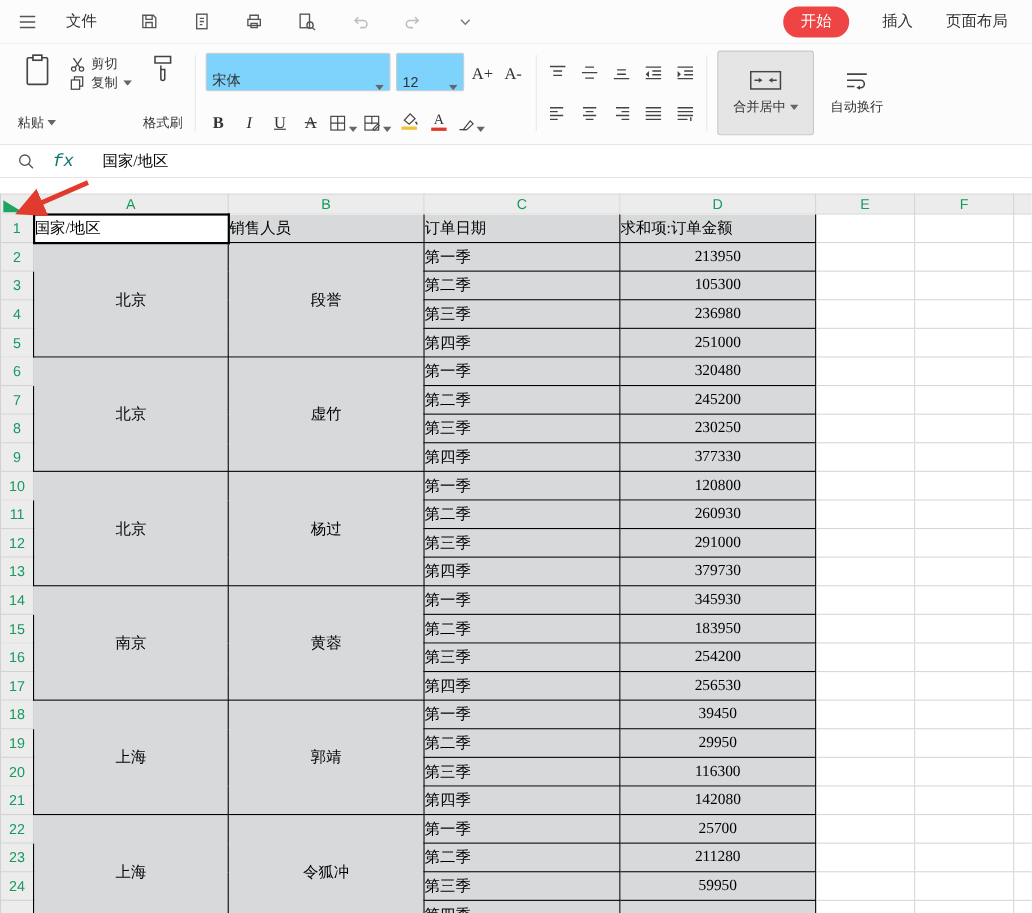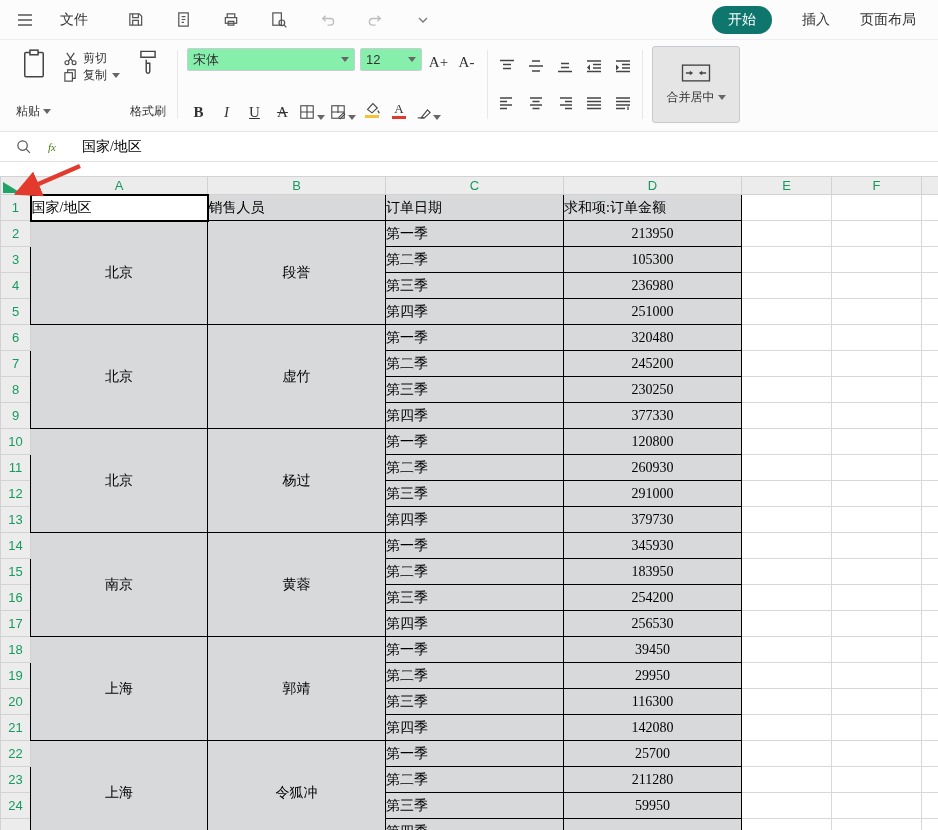--- a/index.html
+++ b/index.html
@@ -7,52 +7,52 @@
   body{font-family:"Liberation Sans","DejaVu Sans",sans-serif;background:#fff;color:#333}
   .app{position:relative;width:938px;height:830px;overflow:hidden;background:#fff}
 
   
   .menubar{height:40px;display:flex;align-items:center;padding:0 10px;gap:18px;background:#fcfcfd;border-bottom:1px solid #efefef}
   .mbtn{width:30px;height:26px;display:flex;align-items:center;justify-content:center;border-radius:3px;cursor:pointer;flex:0 0 auto}
   .mbtn svg{display:block}
   .file-lbl{font-size:14px;margin:0 14px 0 2px;cursor:pointer;white-space:nowrap}
   .tabs{margin-left:auto;display:flex;align-items:center;gap:30px;padding-right:12px}
   .tab{font-size:14px;cursor:pointer;white-space:nowrap}
-  .tab.active{background:#0f766e;color:#fff;padding:5px 16px;border-radius:15px}
+  .tab.active{background:#ef4444;color:#fff;padding:5px 16px;border-radius:15px}
 
   
   .ribbon{height:92px;display:flex;align-items:stretch;padding:6px 4px 8px 12px;gap:8px;background:#fcfcfd;border-bottom:1px solid #e3e3e3}
   .vsep{width:1px;background:#e7e7e7;margin:4px 1px;flex:0 0 auto}
   .grp-paste{display:flex;flex-direction:column;align-items:center;justify-content:space-between;padding:3px 4px}
   .lbl12{font-size:12px;color:#333;display:flex;align-items:center;gap:3px;white-space:nowrap;cursor:pointer}
   .grp-clip{display:flex;flex-direction:column;padding:4px 0}
   .cbtn{display:flex;align-items:center;gap:5px;font-size:12px;cursor:pointer;white-space:nowrap}
   .grp-fp{display:flex;flex-direction:column;align-items:center;justify-content:space-between;padding:3px 2px}
   .grp-font{display:flex;flex-direction:column;justify-content:space-between;padding:2px 0}
   .font-row{display:flex;align-items:center;gap:5px}
-  .combo{display:flex;align-items:center;justify-content:space-between;border:1px solid #c9cdd1;background:#86efac;height:23px;padding:0 5px;font-size:13px;border-radius:2px;cursor:pointer}
+  .combo{display:flex;align-items:flex-end;justify-content:space-between;border:1px solid #c9cdd1;background:#7dd3fc;height:35px;padding:0 5px;font-size:13px;border-radius:2px;cursor:pointer}
   .combo.name{width:168px}
   .combo.size{width:62px}
   .fbtn{min-width:23px;height:22px;display:flex;align-items:flex-end;justify-content:center;font-size:14px;cursor:pointer;gap:2px;padding-bottom:1px}
   .fbtn .glyph{font-family:"Liberation Serif",serif;font-size:15px;line-height:1}
   .fbtn .b{font-weight:bold}.fbtn .i{font-style:italic}.fbtn .u{text-decoration:underline}.fbtn .s{text-decoration:line-through}
   .colorbtn{display:flex;flex-direction:column;align-items:center;justify-content:center;cursor:pointer;min-width:22px}
   .colorbtn .bar{width:14px;height:3px;margin-top:1px}
   .grp-align{display:flex;flex-direction:column;justify-content:space-around;padding:2px 0}
   .arow{display:flex;gap:9px;align-items:center}
   .abtn{width:20px;height:16px;display:flex;align-items:center;justify-content:center;cursor:pointer}
   .merge-btn{border:1px solid #c6cace;background:#e5e5e5;border-radius:3px;display:flex;flex-direction:column;align-items:center;justify-content:center;gap:7px;padding:4px 6px;width:88px;cursor:pointer}
   .wrap-btn{display:flex;flex-direction:column;align-items:center;justify-content:center;gap:7px;padding:4px 0;cursor:pointer;min-width:62px}
 
   
   .fbar{height:30px;display:flex;align-items:center;border-bottom:1px solid #e2e2e2;background:#fff}
   .namebox{width:230px;height:100%;display:flex;align-items:center;justify-content:center;position:relative;border-right:1px solid #ececec;font-size:14px;cursor:text}
   .namebox .nb-caret{position:absolute;right:10px;top:13px}
   .fico{display:flex;align-items:center;gap:16px;padding:0 16px;height:100%}
-  .fx{font-family:Liberation Serif, serif;font-style:italic;font-size:11px;color:#4d7c0f;cursor:pointer}
+  .fx{font-family:Liberation Mono, monospace;font-style:italic;font-size:16px;color:#0f766e;cursor:pointer}
   .fval{padding-left:10px;font-size:14px;font-family:"Liberation Serif","DejaVu Serif",serif;color:#000}
 
   
   .sheet{position:relative;height:668px;background:#fff;overflow:hidden}
   .gap{height:14px}
   table.grid{border-collapse:collapse;table-layout:fixed;width:938px;font-size:14px}
   .grid th,.grid td{overflow:hidden;white-space:nowrap;height:26px;padding:0}
   .grid tr.chrow th{height:18px}
   .hdr{background:#ececec;color:#169a5f;font-weight:normal;font-size:13px;border:1px solid #d2d2d2;text-align:center;font-family:"Liberation Sans",sans-serif;cursor:cell}
   .corner{position:relative}
@@ -324,20 +324,27 @@
         <polygon points="15.5,8 18.5,6 18.5,10" fill="#444" stroke="none"></polygon>
       </svg>
       <span class="lbl12">
           <span>合并居中</span>
         <svg width="8" height="5" viewBox="0 0 8 5">
             <path d="M0 0l4 5 4-5z" fill="#666"></path>
           </svg>
       </span>
     </div>
 
+    <div class="wrap-btn">
+      <svg width="24" height="18" viewBox="0 0 20 16" fill="none" stroke="#444" stroke-width="1.3">
+        <path d="M2 3h16M2 8h11a3 3 0 0 1 0 6h-2M2 13h6"></path>
+        <polygon points="9.5,14 12.5,12.3 12.5,15.7" fill="#444" stroke="none"></polygon>
+      </svg>
+      <span class="lbl12">自动换行</span>
+    </div>
   </div>
 
   <div class="fbar">
     <div class="fico">
       <svg width="16" height="16" viewBox="0 0 17 17" fill="none" stroke="#555" stroke-width="1.3">
           <circle cx="7" cy="7" r="5"></circle>
           <path d="M10.8 10.8l4 4"></path>
         </svg>
       <span class="fx">fx</span>
     </div>

